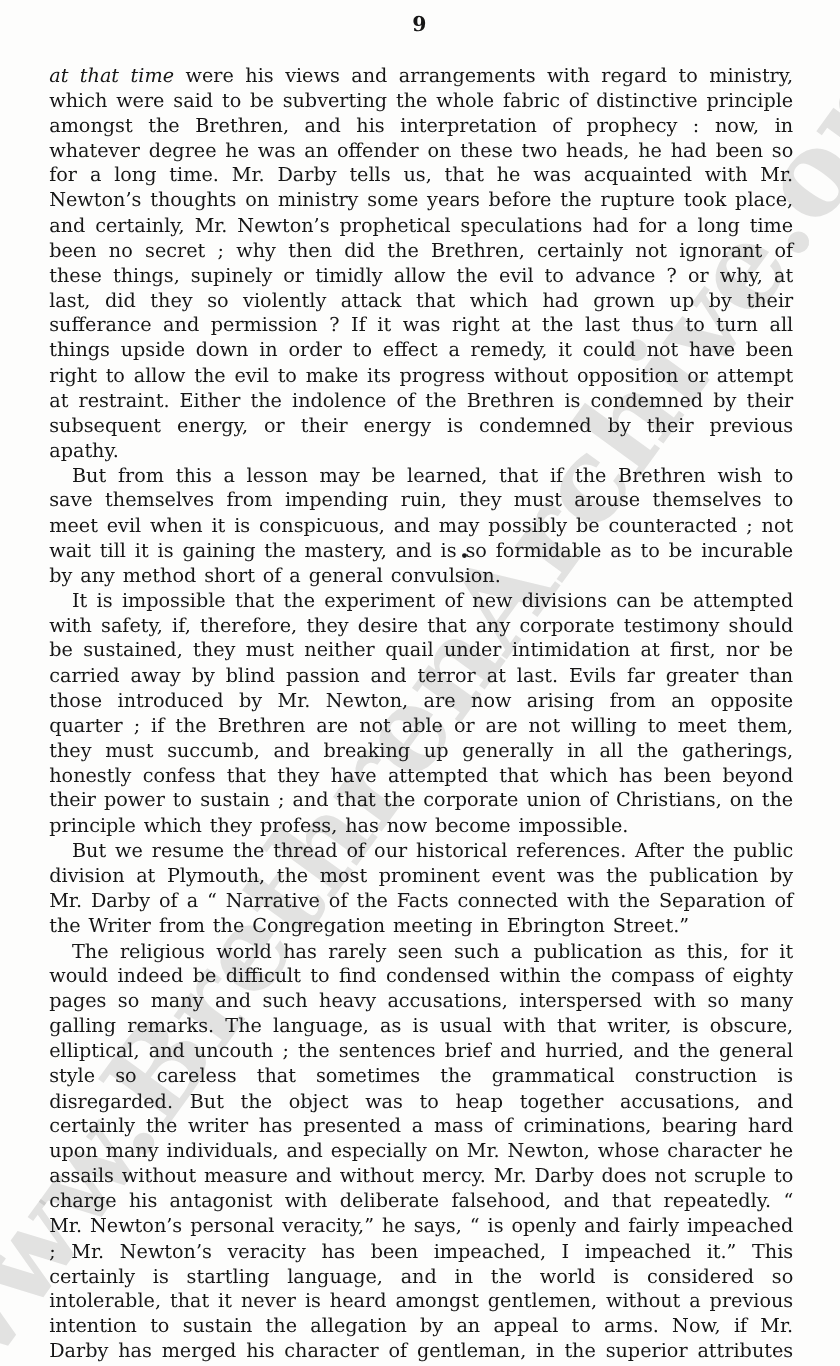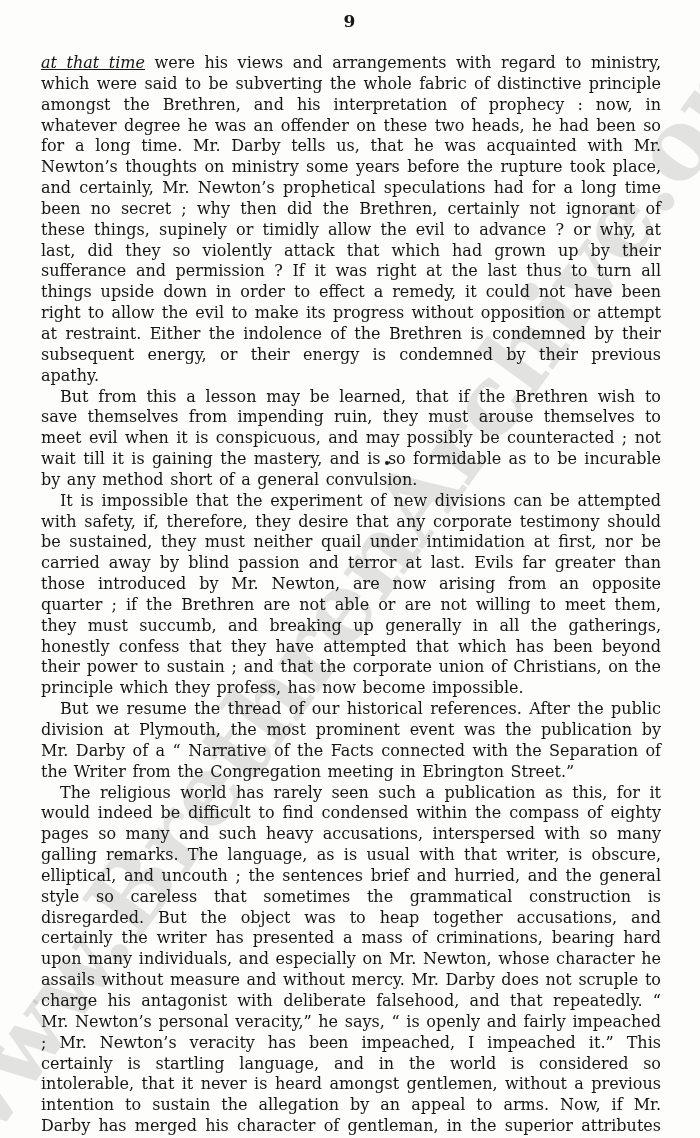--- a/index.html
+++ b/index.html
@@ -59,21 +59,20 @@
   }
   .text-block p {
     margin: 0;
     padding: 0;
   }
   .text-block p.indent {
     text-indent: 19px;
   }
   .text-block em {
     font-style: italic;
-    text-decoration: underline;
   }
   .ink-spot {
     position: absolute;
     left: 385px;
     top: 461px;
     width: 4px;
     height: 4px;
     background: #1a1a1a;
     border-radius: 50%;
     z-index: 2;

